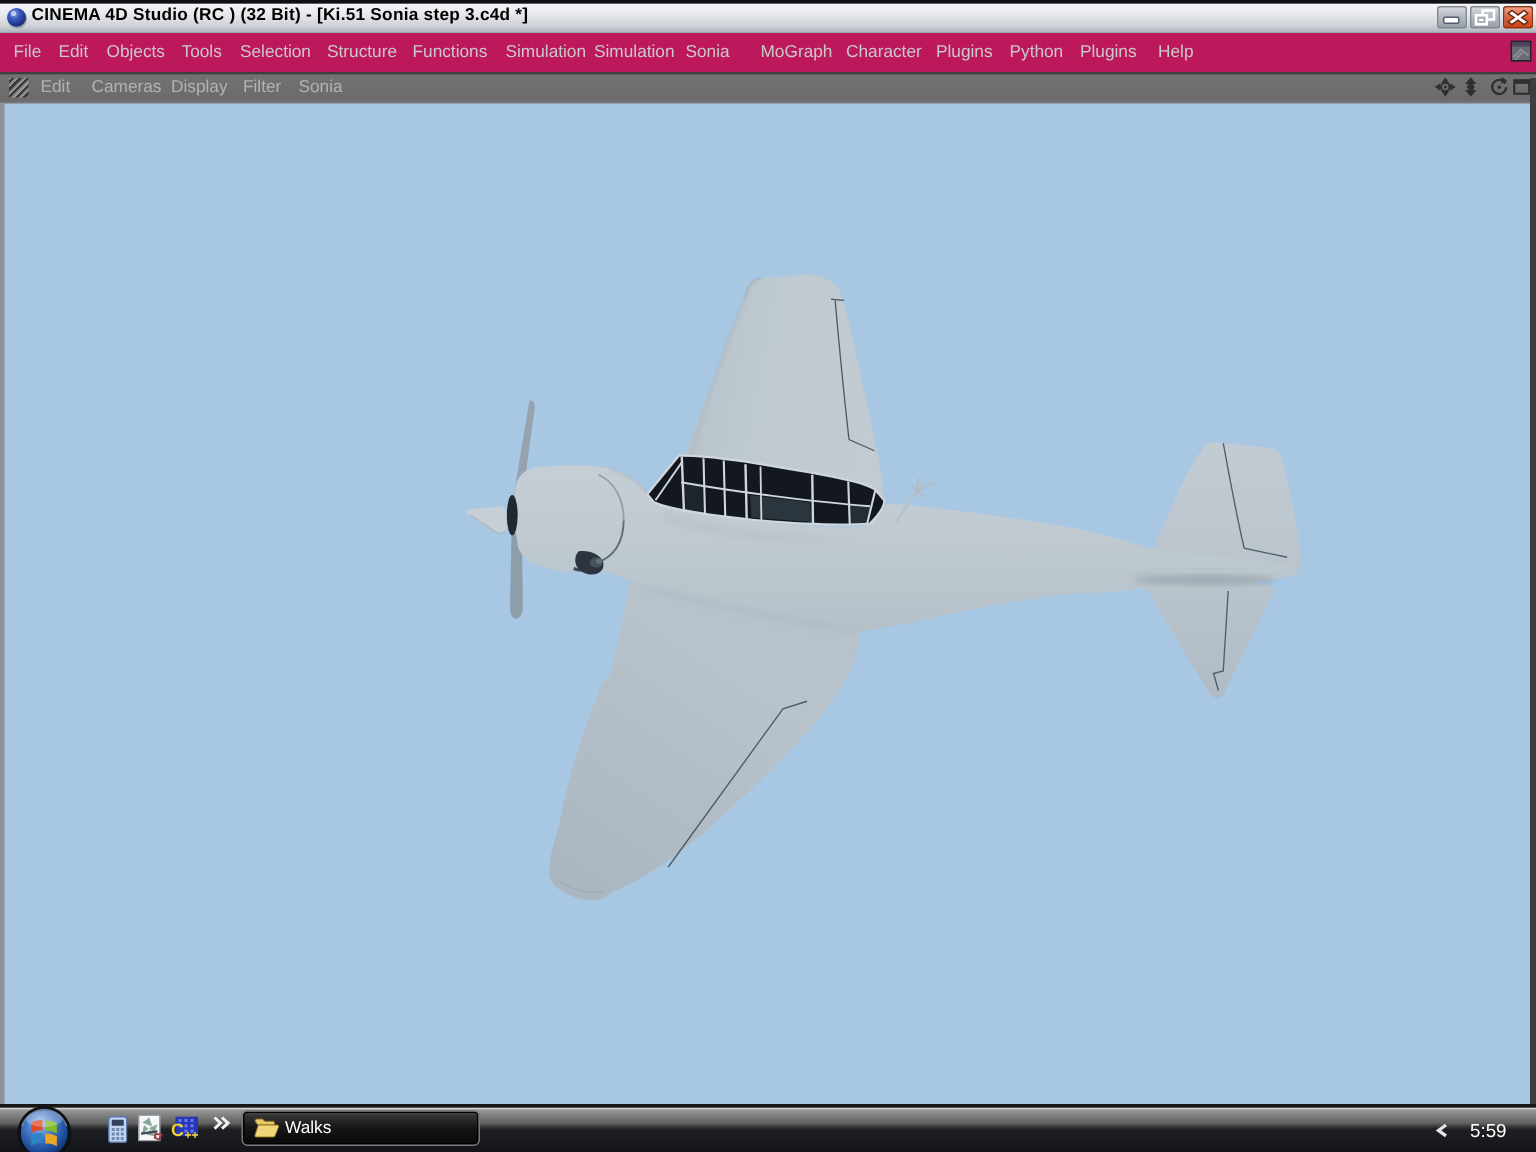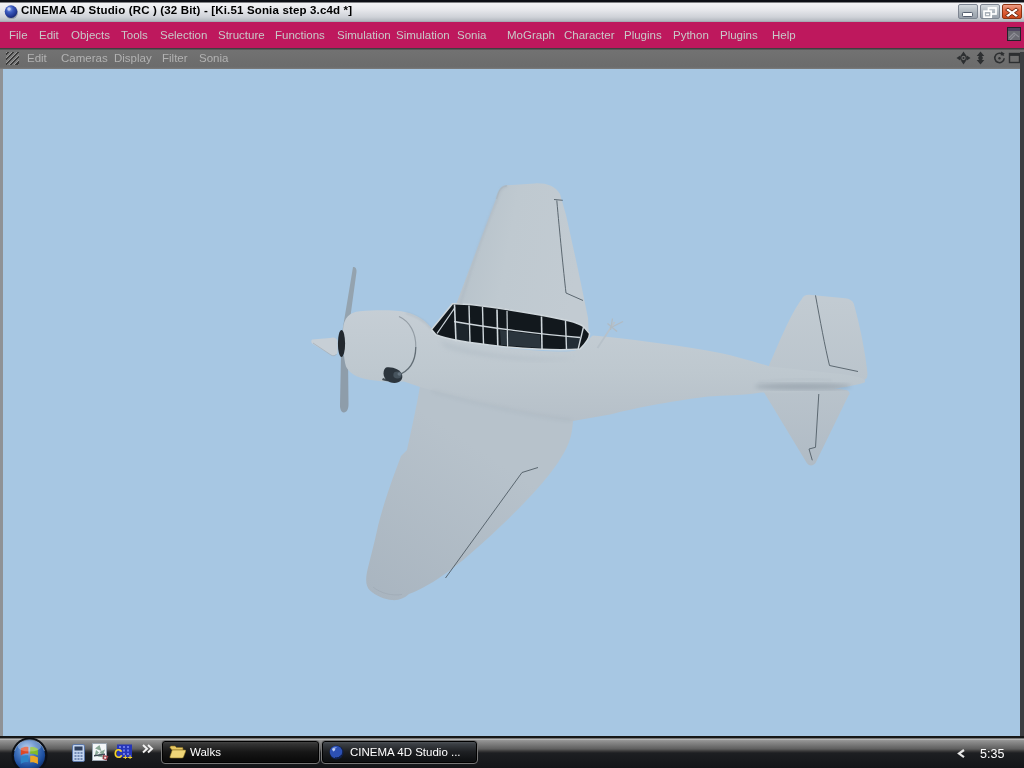--- a/index.html
+++ b/index.html
@@ -274,32 +274,22 @@
       <text x="0" y="13.5" font-family="Liberation Sans" font-weight="bold" font-size="12" fill="#f2d22e">C</text>
       <text x="9" y="15.5" font-family="Liberation Sans" font-weight="bold" font-size="8" fill="#f2d22e">++</text>
     </svg>
     <div class="taskbtn" id="tb1">
       <svg style="position:absolute;left:7px;top:4px" width="17" height="14" viewBox="0 0 17 14">
         <path d="M1,2.5 C1,1.7 1.6,1 2.5,1 L6,1 L7.5,2.5 L13,2.5 C13.8,2.5 14,3 14,3.8 L14,5 L3,5 Z" fill="#e8c864" stroke="#8a7020" stroke-width="0.6"></path>
         <path d="M3.2,5 L16,5 C16.8,5 17,5.6 16.7,6.3 L14.5,12 C14.2,12.8 13.6,13 12.8,13 L1.8,13 C1,13 0.7,12.4 1,11.6 L3.2,5 Z" fill="#f0d678" stroke="#8a7020" stroke-width="0.6"></path>
       </svg>
       <span class="lbl">Walks</span>
     </div>
-    <div class="taskbtn" id="tb2">
-      <svg style="position:absolute;left:7px;top:4px" width="15" height="15" viewBox="0 0 15 15">
-        <circle cx="7.5" cy="7.5" r="7" fill="#10204a"></circle>
-        <circle cx="7" cy="7" r="6.2" fill="#2c50b4"></circle>
-        <path d="M3,4 C4,2.5 6,1.8 8,2.2 C6,3.5 5,5 4.8,7 C4,6 3.2,5 3,4 Z" fill="#7e9ae0"></path>
-        <circle cx="4.8" cy="4.6" r="1.4" fill="#c2d0f4"></circle>
-        <path d="M12.5,10 C11,12.3 8.5,13.3 6,12.8" fill="none" stroke="#0c1838" stroke-width="1"></path>
-      </svg>
-      <span class="lbl">CINEMA 4D Studio ...</span>
-    </div>
     <svg style="position:absolute;left:142px;top:8px" width="12" height="10" viewBox="0 0 12 10">
         <path d="M1,1 L5,4.7 L1,8.4 M6,1 L10,4.7 L6,8.4" fill="none" stroke="#f2f2f2" stroke-width="2"></path>
       </svg>
     <svg style="position:absolute;left:956px;top:13px" width="11" height="10" viewBox="0 0 11 10">
         <path d="M8,1 L3,4.6 L8,8.2" fill="none" stroke="#e6e6e6" stroke-width="2.2"></path>
       </svg>
-    <span id="clock">5:35</span>
+    <span id="clock">5:59</span>
   </div>
 
 </div>
 
 </body></html>

